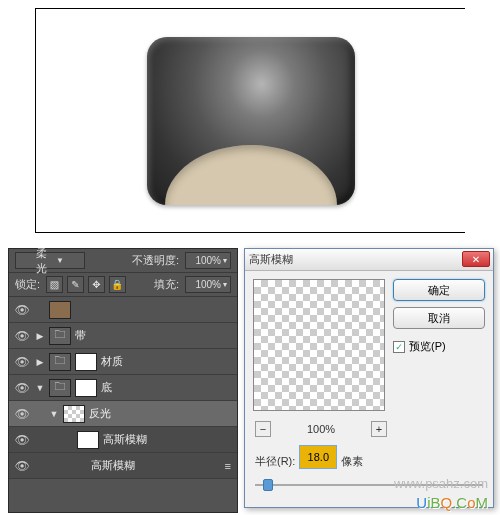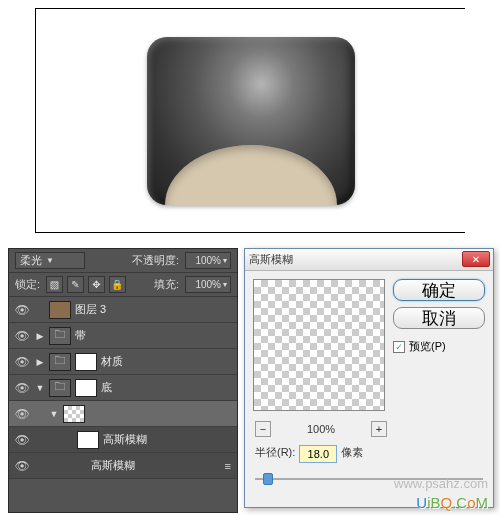--- a/index.html
+++ b/index.html
@@ -4,21 +4,21 @@
 <style>
 *{box-sizing:border-box;margin:0;padding:0;font-family:"Microsoft YaHei",SimSun,sans-serif}
 body{width:500px;height:515px;background:#fff;position:relative;font-size:11px}
 .canvas{position:absolute;left:0;top:0;width:500px;height:242px;padding:8px 35px}
 .artboard{border:1px solid #000;border-right:none;width:100%;height:225px;display:flex;align-items:center;justify-content:center;background:#fff}
 .wallet{width:208px;height:168px;border-radius:20px;background:radial-gradient(ellipse at 55% 28%,#b5b5b5 0%,#7a7a7a 20%,#555 42%,#343434 70%,#1f1f1f 100%);position:relative;box-shadow:inset 2px 2px 6px rgba(255,255,255,.25),inset -3px -3px 8px rgba(0,0,0,.6),0 2px 4px rgba(0,0,0,.3);overflow:hidden}
 .wallet::after{content:"";position:absolute;bottom:-60px;left:18px;width:172px;height:120px;border-radius:50%;background:#d6c8ae;box-shadow:inset 0 4px 8px rgba(0,0,0,.25)}
 
 .panels{position:absolute;left:8px;top:248px;width:230px;height:265px;background:#535353;color:#ddd;border:1px solid #2a2a2a}
 .prow{display:flex;align-items:center;height:24px;padding:0 6px;border-bottom:1px solid #3a3a3a;gap:6px}
-.sel{background:#5a5a5a;border:1px solid #333;height:17px;font-size:11px;color:#ddd;display:flex;align-items:center;padding:0 4px;gap:4px}
+.sel{background:#5a5a5a;border:1px solid #333;height:17px;font-size:11px;color:#ddd;display:flex;align-items:center;padding:0 20px;gap:4px}
 .caret{font-size:8px}
 .pct{background:#5a5a5a;border:1px solid #333;height:17px;width:46px;font-size:10px;color:#ddd;display:inline-flex;align-items:center;justify-content:flex-end;padding-right:3px;gap:2px}
 .locks{display:flex;gap:4px;align-items:center}
 .lockbtn{width:17px;height:17px;background:#5a5a5a;border:1px solid #333;display:flex;align-items:center;justify-content:center;font-size:10px}
 .layers{height:192px;overflow:hidden}
 .lrow{display:flex;align-items:center;height:26px;border-bottom:1px solid #3d3d3d;padding-left:4px;gap:4px}
 .lrow.sel-row{background:#6a6a6a}
 .lrow.sub{background:#4a4a4a}
 .eye{width:18px;height:18px;display:flex;align-items:center;justify-content:center;color:#ccc;font-size:12px}
 .tw{width:10px;text-align:center;font-size:9px}
@@ -28,28 +28,28 @@
 .thumb.chk{background:repeating-conic-gradient(#ccc 0 25%,#fff 0 50%) 0 0/8px 8px}
 .lname{flex:1;color:#eaeaea}
 .spacer{width:10px}
 
 .dialog{position:absolute;left:244px;top:248px;width:250px;height:260px;background:#f0f0f0;border:1px solid #6b8aab;box-shadow:2px 2px 6px rgba(0,0,0,.3)}
 .titlebar{height:22px;background:linear-gradient(#fcfcfc,#e0e0e0);border-bottom:1px solid #b5b5b5;display:flex;align-items:center;padding:0 4px;font-size:11px;color:#333;position:relative}
 .closebtn{position:absolute;right:3px;top:2px;width:28px;height:16px;background:linear-gradient(#e77,#c33);border:1px solid #a22;border-radius:2px;color:#fff;display:flex;align-items:center;justify-content:center;font-size:10px}
 .dbody{padding:8px;display:flex;gap:8px}
 .preview{width:132px;height:132px;border:1px solid #888;background:repeating-conic-gradient(#ccc 0 25%,#fff 0 50%) 0 0/14px 14px}
 .btns{display:flex;flex-direction:column;gap:6px;flex:1}
-.winbtn{height:22px;border:1px solid #8a8a8a;background:linear-gradient(#fdfdfd,#e4e4e4);border-radius:9px;font-size:17px;display:flex;align-items:center;justify-content:center}
+.winbtn{height:22px;border:1px solid #8a8a8a;background:linear-gradient(#fdfdfd,#e4e4e4);border-radius:4px;font-size:11px;display:flex;align-items:center;justify-content:center}
 .winbtn.primary{border:1px solid #3c7fb1;box-shadow:0 0 2px #6bb1e0}
 .chkline{display:flex;align-items:center;gap:4px;margin-top:4px;font-size:11px}
 .chkbox{width:12px;height:12px;border:1px solid #777;background:#fff;display:flex;align-items:center;justify-content:center;font-size:9px;color:#2a6}
 .zoomrow{display:flex;align-items:center;gap:6px;padding:2px 10px;font-size:11px;color:#333}
 .zbtn{width:16px;height:16px;border:1px solid #999;background:#eee;display:flex;align-items:center;justify-content:center}
-.radrow{display:flex;align-items:flex-start;gap:4px;padding:6px 10px;font-size:11px;color:#333}
-.radin{width:38px;height:18px;border:1px solid #7aa8d8;background:#fef9c3;color:#000;text-align:center;font-size:11px}
+.radrow{display:flex;align-items:flex-end;gap:4px;padding:6px 10px;font-size:11px;color:#333}
+.radin{width:38px;height:24px;border:1px solid #7aa8d8;background:#eab308;color:#000;text-align:center;font-size:11px}
 .slider{margin:2px 10px;height:16px;position:relative}
 .track{position:absolute;top:7px;left:0;right:0;height:2px;background:#aaa}
 .sthumb{position:absolute;top:2px;left:8px;width:10px;height:12px;background:#5b9bd5;border:1px solid #3a7ab5;border-radius:2px}
 
 .watermark{position:absolute;right:12px;bottom:4px;font-size:15px;font-weight:normal;color:#6ab04c;text-shadow:1px 1px 0 #fff}
 .watermark .u{color:#2e86de}.watermark .o{color:#e67e22}
 .wm2{position:absolute;right:12px;bottom:24px;font-size:13px;color:#bbb}
 </style>
 </head>
 <body>
@@ -86,21 +86,20 @@
     <span class="pct">
         <span>100%</span>
         <span class="caret">▾</span>
       </span>
   </div>
   <div class="layers">
     <div class="lrow">
       <div class="eye">👁</div>
       <div class="tw"></div>
       <div class="thumb"></div>
-      <span class="lname">图层 3</span>
     </div>
     <div class="lrow">
       <div class="eye">👁</div>
       <div class="tw">▶</div>
       <div class="thumb fold">🗀</div>
       <span class="lname">带</span>
     </div>
     <div class="lrow">
       <div class="eye">👁</div>
       <div class="tw">▶</div>
@@ -113,20 +112,21 @@
       <div class="tw">▼</div>
       <div class="thumb fold">🗀</div>
       <div class="thumb wht"></div>
       <span class="lname">底</span>
     </div>
     <div class="lrow sel-row">
       <div class="eye">👁</div>
       <div class="spacer"></div>
       <div class="tw">▼</div>
       <div class="thumb chk"></div>
+      <span class="lname">反光</span>
     </div>
     <div class="lrow sub">
       <div class="eye">👁</div>
       <div class="spacer"></div>
         <div class="spacer"></div>
         <div class="spacer"></div>
       <div class="thumb wht"></div>
       <span class="lname">高斯模糊</span>
     </div>
     <div class="lrow sub">

